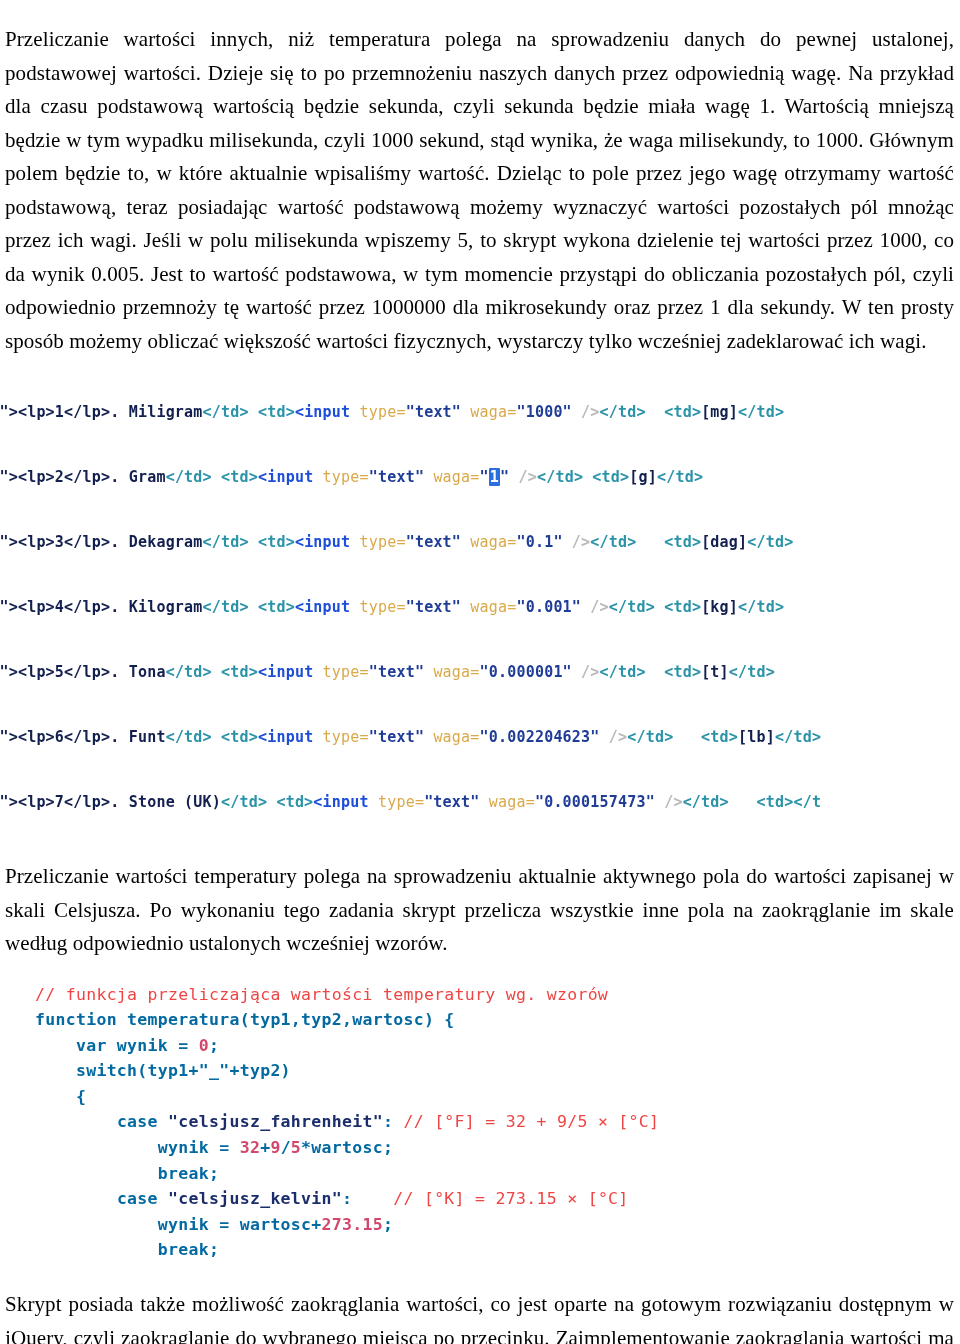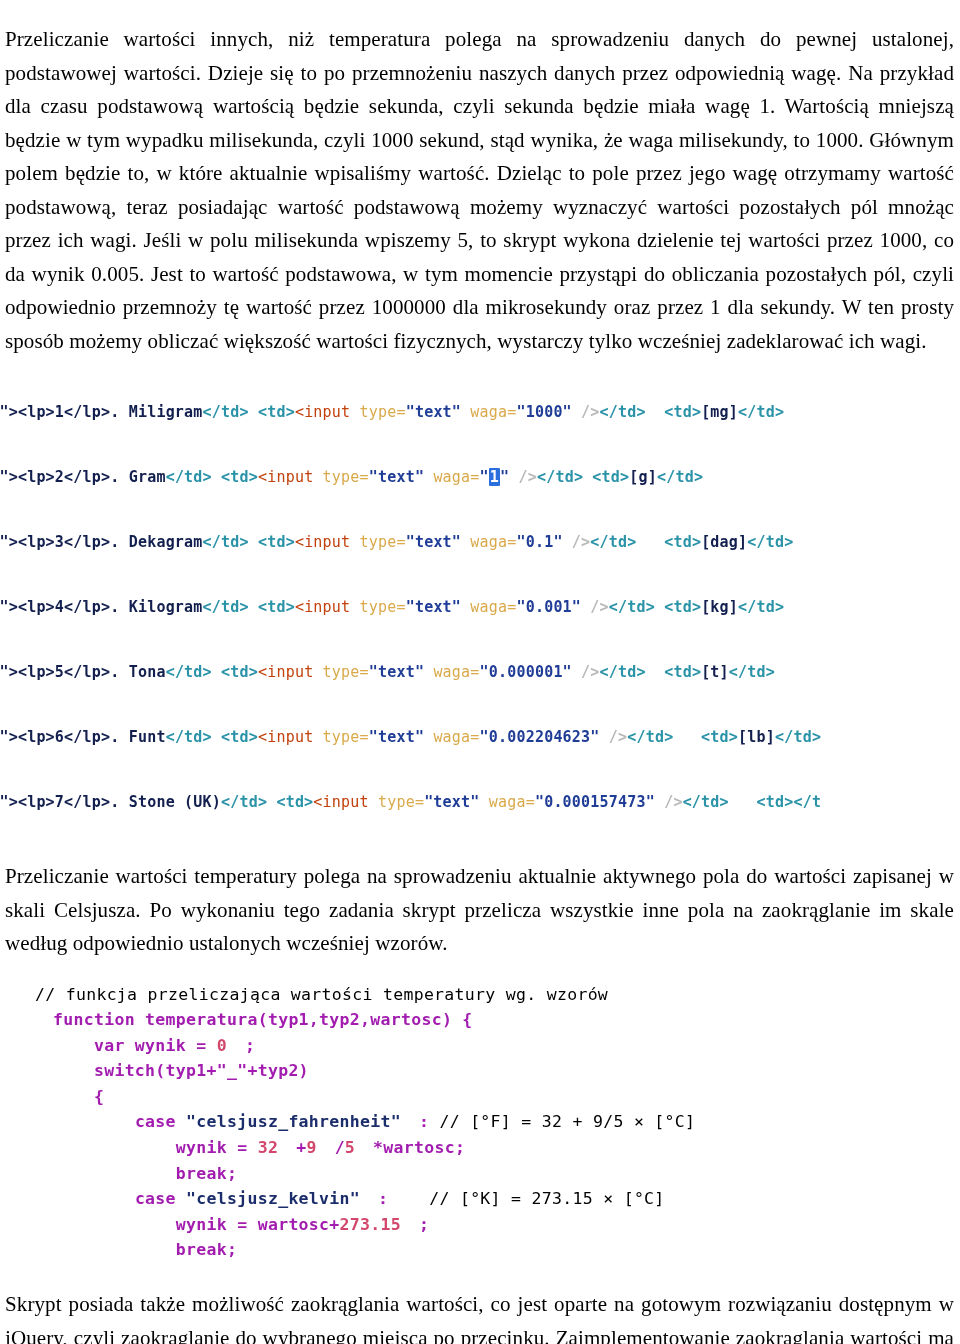--- a/index.html
+++ b/index.html
@@ -63,29 +63,29 @@
     margin-top: 12px;
     margin-left: 30px;
     letter-spacing: 0.3px;
     font-weight: bold;
     color: #1b2d6b;
   }
   .code-js .ln { display: block; }
 
   
   .t-tag      { color: #2a93a8; font-weight: bold; }
-  .t-tagname  { color: #c2410c; font-weight: normal; }
+  .t-tagname  { color: #1d4ed8; font-weight: bold; }
   .t-attr     { color: #d9a94a; font-weight: normal; }
   .t-val      { color: #1f3c96; font-weight: bold; }
   .t-slash    { color: #b9b9b9; font-weight: bold; }
   .t-plain    { color: #13204f; font-weight: bold; }
-  .t-comment  { color: #000000; font-weight: normal; }
+  .t-comment  { color: #ef4444; font-weight: normal; }
   .t-num      { color: #d2476b; font-weight: bold; }
   .t-str      { color: #1b2d6b; font-weight: bold; }
-  .t-kw       { color: #a21caf; font-weight: bold; margin-left: 18px; }
+  .t-kw       { color: #0369a1; font-weight: bold; }
 
   .sel {
     background: #2a6fdb;
     color: #ffffff;
     font-weight: bold;
     padding: 0 1px;
     border-radius: 1px;
   }
 </style>
 </head>

